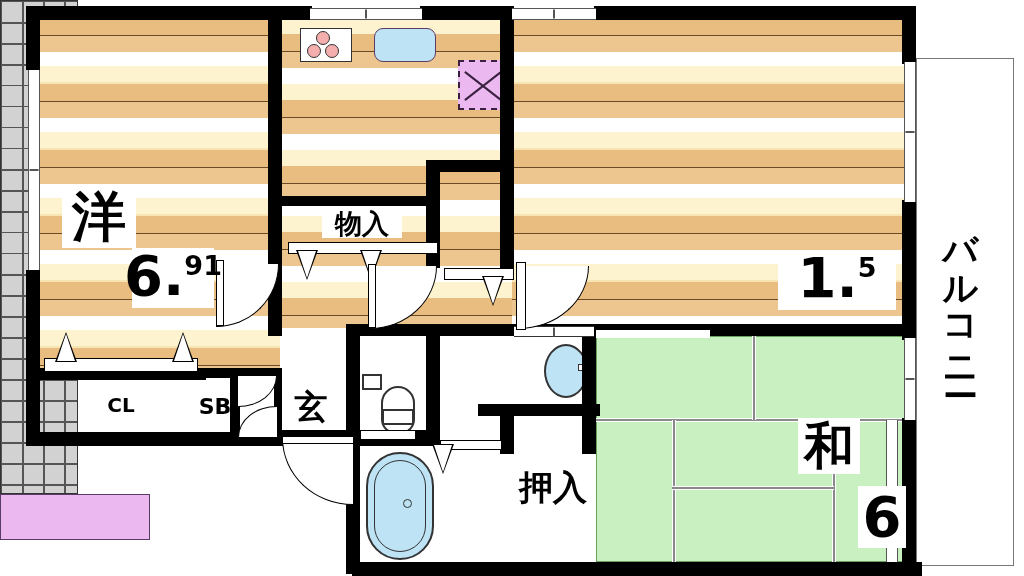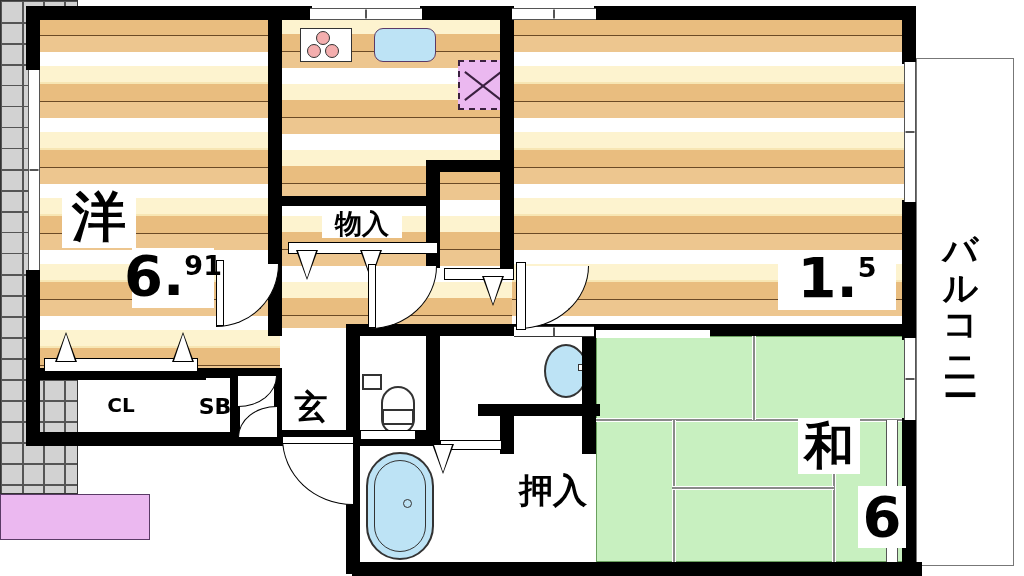--- a/index.html
+++ b/index.html
@@ -140,21 +140,21 @@
   <div class="white" style="left:456px;top:14px;width:56px;height:48px;border:none;background:#fff;"></div>
 
   <div class="lbl" style="left:322px;top:208px;width:80px;height:30px;font-size:27px;">物入</div>
 
   <div class="lbl" style="left:92px;top:388px;width:58px;height:34px;font-size:20px;">CL</div>
 
   <div class="lbl" style="left:203px;top:380px;width:24px;height:54px;font-size:22px;flex-direction:column;line-height:1.05;">
     <span>SB</span>
   </div>
 
-  <div class="lbl" style="left:528px;top:444px;width:50px;height:92px;font-size:34px;flex-direction:column;line-height:1.12;">
+  <div class="lbl" style="left:528px;top:444px;width:50px;height:92px;font-size:34px;flex-direction:column;line-height:1.12;font-family:Liberation Mono, monospace;">
     <span>押入</span>
   </div>
 
   <div class="lbl" style="left:288px;top:384px;width:46px;height:44px;font-size:33px;">玄</div>
 
   <div class="toilet-tank" style="left:362px;top:374px;width:16px;height:12px;"></div>
   <div class="toilet-bowl" style="left:381px;top:386px;width:30px;height:44px;"></div>
   <div class="toilet-tank" style="left:382px;top:409px;width:28px;height:12px;"></div>
 
   <div class="basin" style="left:544px;top:344px;width:40px;height:50px;"></div>

